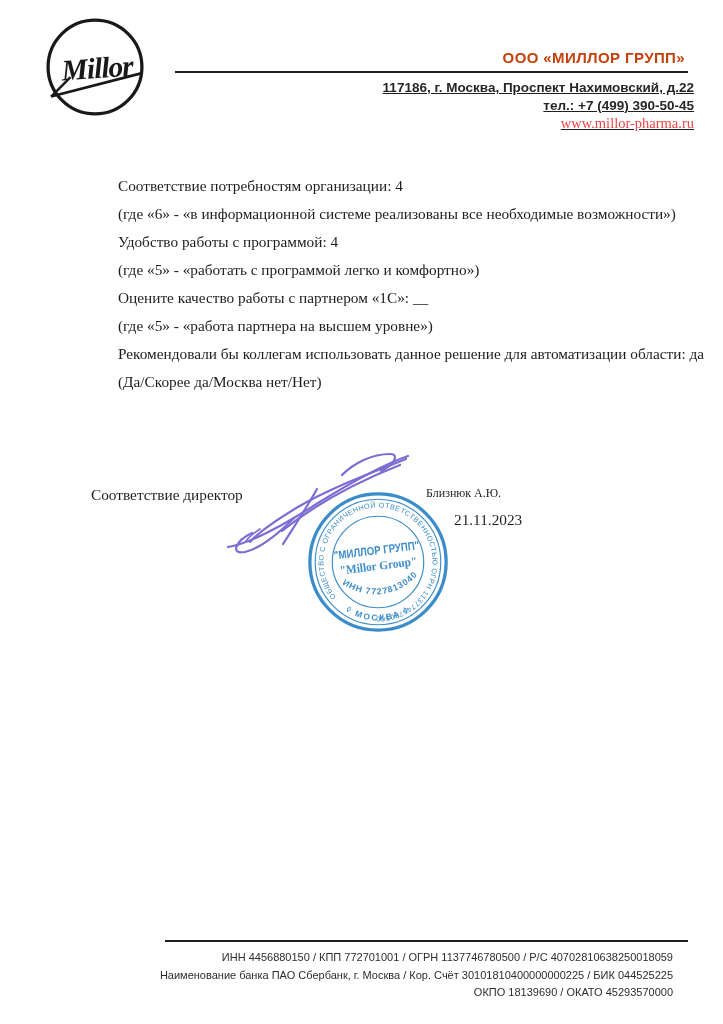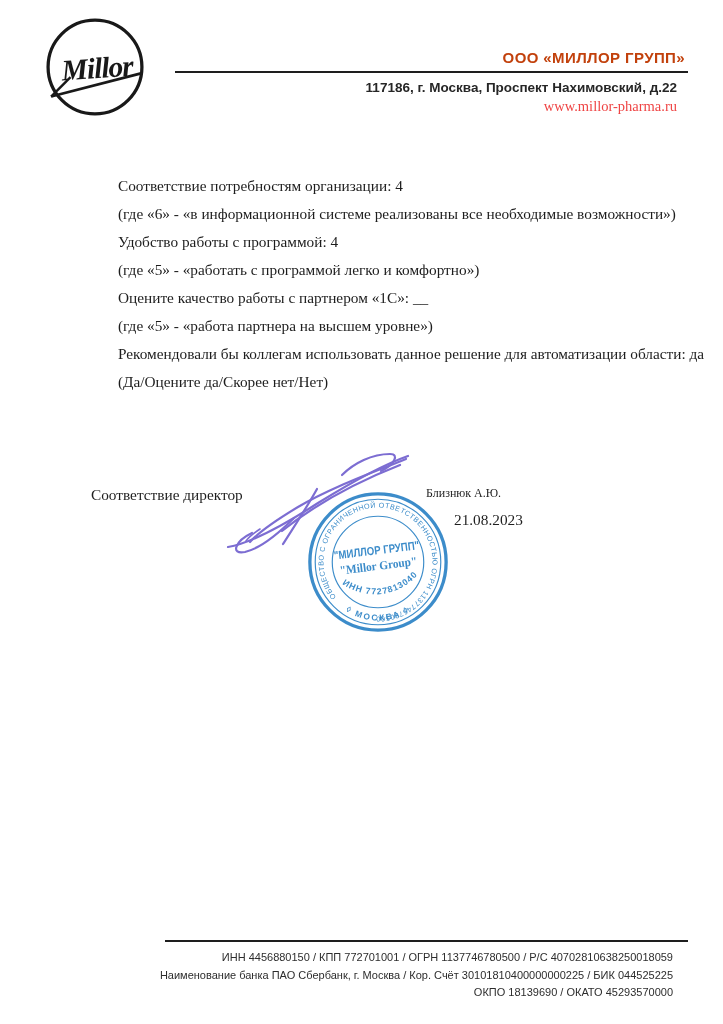--- a/index.html
+++ b/index.html
@@ -14,21 +14,21 @@
   .logo-svg { position:absolute; left:44px; top:16px; width:102px; height:102px; }
   .hdr-company {
     position:absolute; top:49px; right:38px;
     font-family:"Liberation Sans", sans-serif; font-weight:bold;
     font-size:15px; letter-spacing:.4px; color:#c2410c;
   }
   .hdr-rule {
     position:absolute; top:71px; left:175px; width:513px; height:2px;
     background:#1e1e1e;
   }
-  .hdr-info { position:absolute; top:79px; right:46px; text-align:right; }
+  .hdr-info { position:absolute; top:79px; right:29px; text-align:right;text-decoration:underline; }
   .hdr-addr, .hdr-phone {
     font-family:"Liberation Sans", sans-serif; font-weight:bold;
     font-size:13.5px; color:#262626; line-height:17.5px;
   }
   .hdr-site {
     font-family:"Liberation Serif", serif; font-size:14.5px;
     color:#ef4444; line-height:18px;
   }
 
   
@@ -65,37 +65,38 @@
     <circle cx="50" cy="50" r="46" fill="none" stroke="#191919" stroke-width="3.2"></circle>
     <line x1="7" y1="79" x2="96" y2="56" stroke="#191919" stroke-width="2.6"></line>
     <path d="M26,60 C18,68 11,75 7,79" fill="none" stroke="#191919" stroke-width="2.4"></path>
     <text x="52" y="61" text-anchor="middle" transform="rotate(-4 50 50)" font-family="Liberation Serif, serif" font-style="italic" font-weight="bold" font-size="29" letter-spacing="-1" fill="#191919">Millor</text>
   </svg>
 
   <div class="hdr-company">ООО «МИЛЛОР ГРУПП»</div>
   <div class="hdr-rule"></div>
   <div class="hdr-info">
     <div class="hdr-addr">117186, г. Москва, Проспект Нахимовский, д.22</div>
+    <div class="hdr-phone">тел.: +7 (499) 390-50-45</div>
     <div class="hdr-site">www.millor-pharma.ru</div>
   </div>
 
   <div class="doc-body">
     <div class="bline">Соответствие потребностям организации: 4</div>
     <div class="bline">(где «6» - «в информационной системе реализованы все необходимые возможности»)</div>
     <div class="bline">Удобство работы с программой: 4</div>
     <div class="bline">(где «5» - «работать с программой легко и комфортно»)</div>
     <div class="bline">Оцените качество работы с партнером «1С»: __</div>
     <div class="bline">(где «5» - «работа партнера на высшем уровне»)</div>
     <div class="bline">Рекомендовали бы коллегам использовать данное решение для автоматизации области: да</div>
-    <div class="bline">(Да/Оцените да/Скорее нет/Нет)</div>
+    <div class="bline">(Да/Скорее да/Москва нет/Нет)</div>
   </div>
 
   <div class="sig-role">Соответствие директор</div>
   <div class="sig-name">Близнюк А.Ю.</div>
-  <div class="sig-date">21.08.2023</div>
+  <div class="sig-date">21.11.2023</div>
 
   <svg class="stamp-svg" viewBox="0 0 150 150">
     <defs>
       <path id="ringPath" d="M32.1,111 A56,56 0 1 1 42.9,120.9" fill="none"></path>
       <path id="cityPath" d="M36.4,121 A60,60 0 0 0 113.6,121" fill="none"></path>
       <path id="innPath" d="M36,93 A58,58 0 0 0 114,93" fill="none"></path>
     </defs>
     <circle cx="75" cy="75" r="70" fill="none" stroke="#2e84c6" stroke-width="3.4"></circle>
     <circle cx="75" cy="75" r="64.5" fill="none" stroke="#2e84c6" stroke-width="1.2"></circle>
     <circle cx="75" cy="75" r="47" fill="none" stroke="#2e84c6" stroke-width="1.2"></circle>

